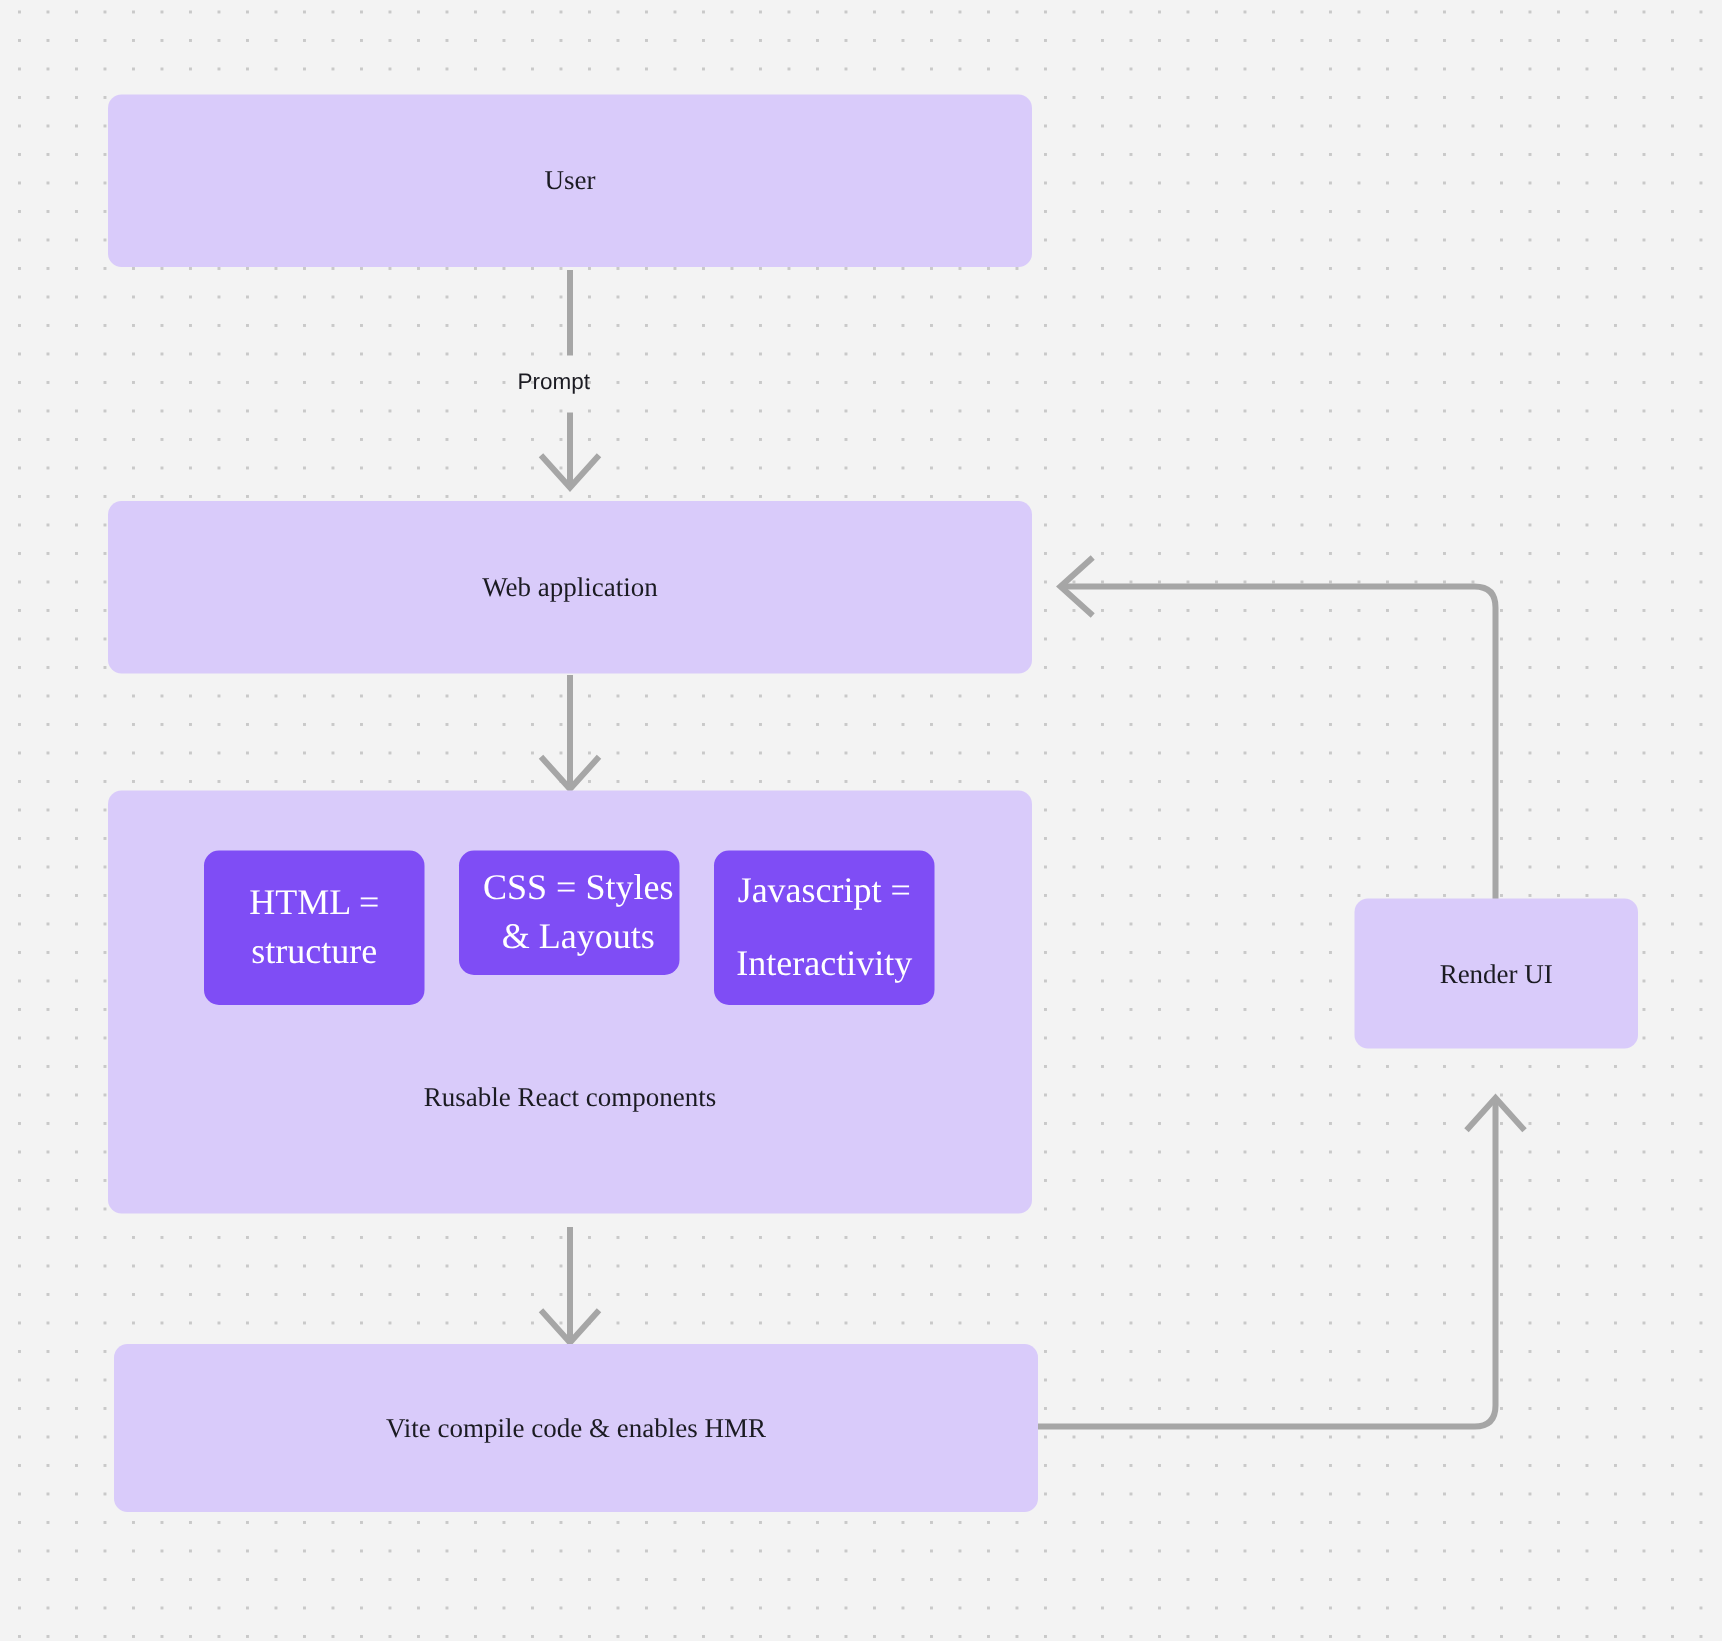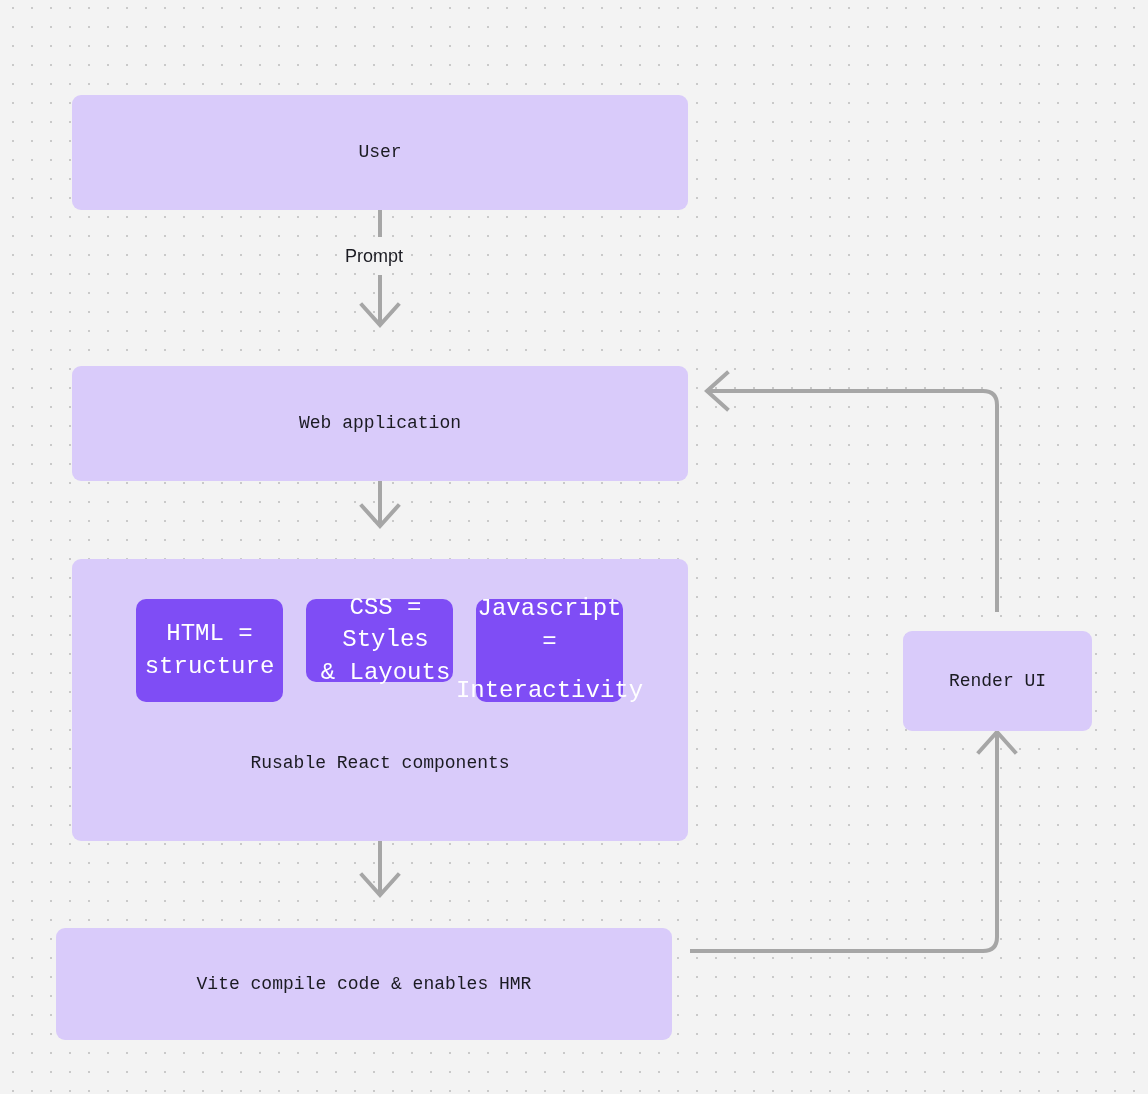--- a/index.html
+++ b/index.html
@@ -23,22 +23,21 @@
     box-sizing: border-box;
     background: #d9cbfa;
     border-radius: 9px;
     display: flex;
     align-items: center;
     justify-content: center;
     color: #1b1b22;
     font-size: 18px;
     line-height: 1.35;
     text-align: center;
-    font-family: Liberation Mono, monospace;
-    margin-top: 32px;
+    font-family: Liberation Serif, serif;
   }
   .node.chip {
     background: #7f4df5;
     color: #ffffff;
     border-radius: 10px;
     font-size: 24px;
   }
   .node.container {
     display: block;
   }
@@ -69,21 +68,21 @@
   .edge-head {
     fill: none;
     stroke: #a6a6a6;
     stroke-width: 4;
     stroke-linecap: square;
     stroke-linejoin: miter;
   }
   .edge-label {
     position: absolute;
     color: #1b1b22;
-    font-size: 18px;
+    font-size: 15px;
     white-space: nowrap;
     background: transparent;
     font-family: "Liberation Sans", sans-serif;
   }
 </style>
 </head>
 <body>
 
 <div id="canvas">
 
@@ -126,21 +125,21 @@
   <div class="node chip" style="left:306px; top:567px; width:147px; height:83px; flex-direction:column;padding-left:12px;">
     <span>CSS = Styles</span>
     <span>&amp; Layouts</span>
   </div>
 
   <div class="node chip" style="left:476px; top:567px; width:147px; height:103px; flex-direction:column;gap:17px;">
     <span>Javascript =</span>
     <span>Interactivity</span>
   </div>
 
-  <div class="node" style="left:56px; top:896px; width:616px; height:112px;text-align:right;">
+  <div class="node" style="left:76px; top:896px; width:616px; height:112px;text-align:right;">
     <span>Vite compile code &amp; enables HMR</span>
   </div>
 
   <div class="node" style="left:903px; top:599px; width:189px; height:100px;">
     <span>Render UI</span>
   </div>
 
   <div class="edge-label" style="left:345px; top:246px;">Prompt</div>
 
 </div>

